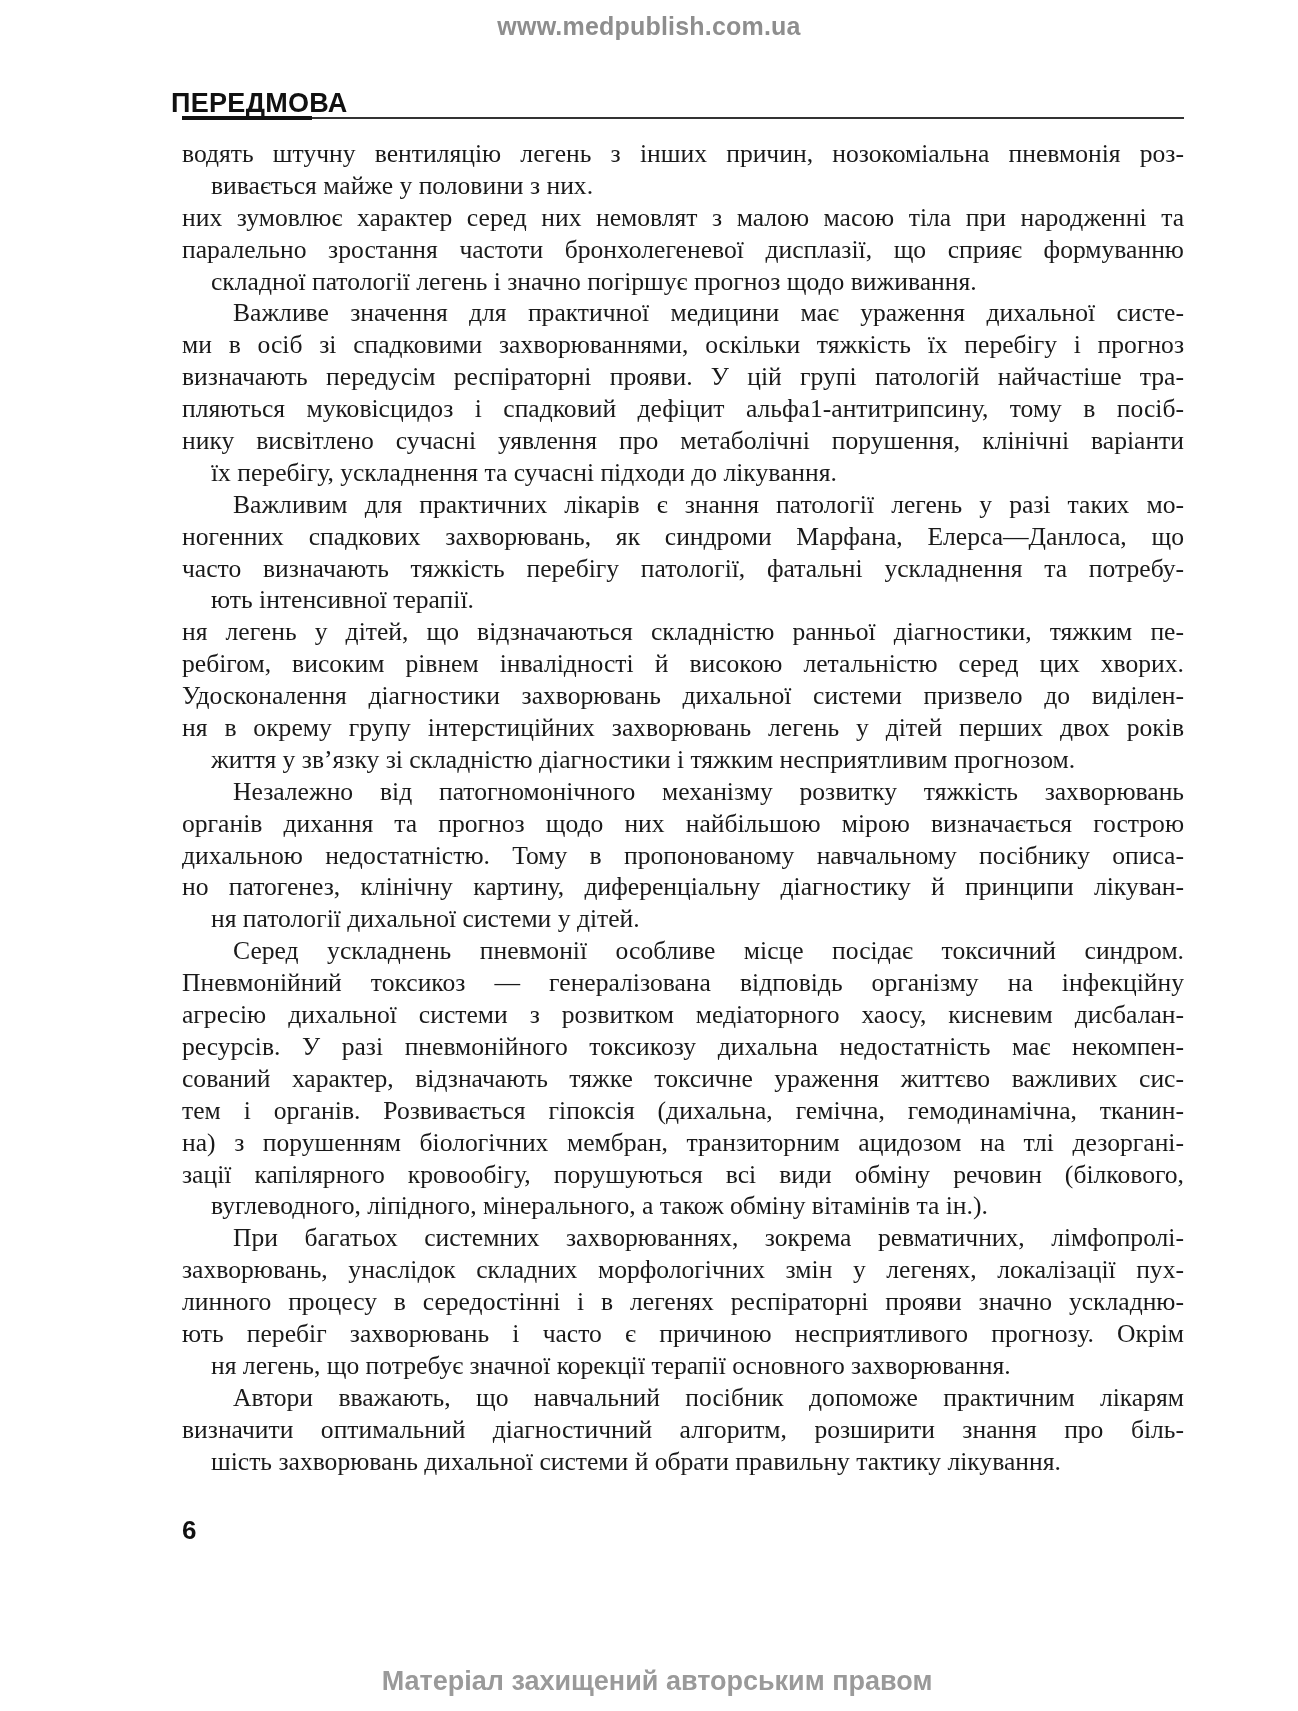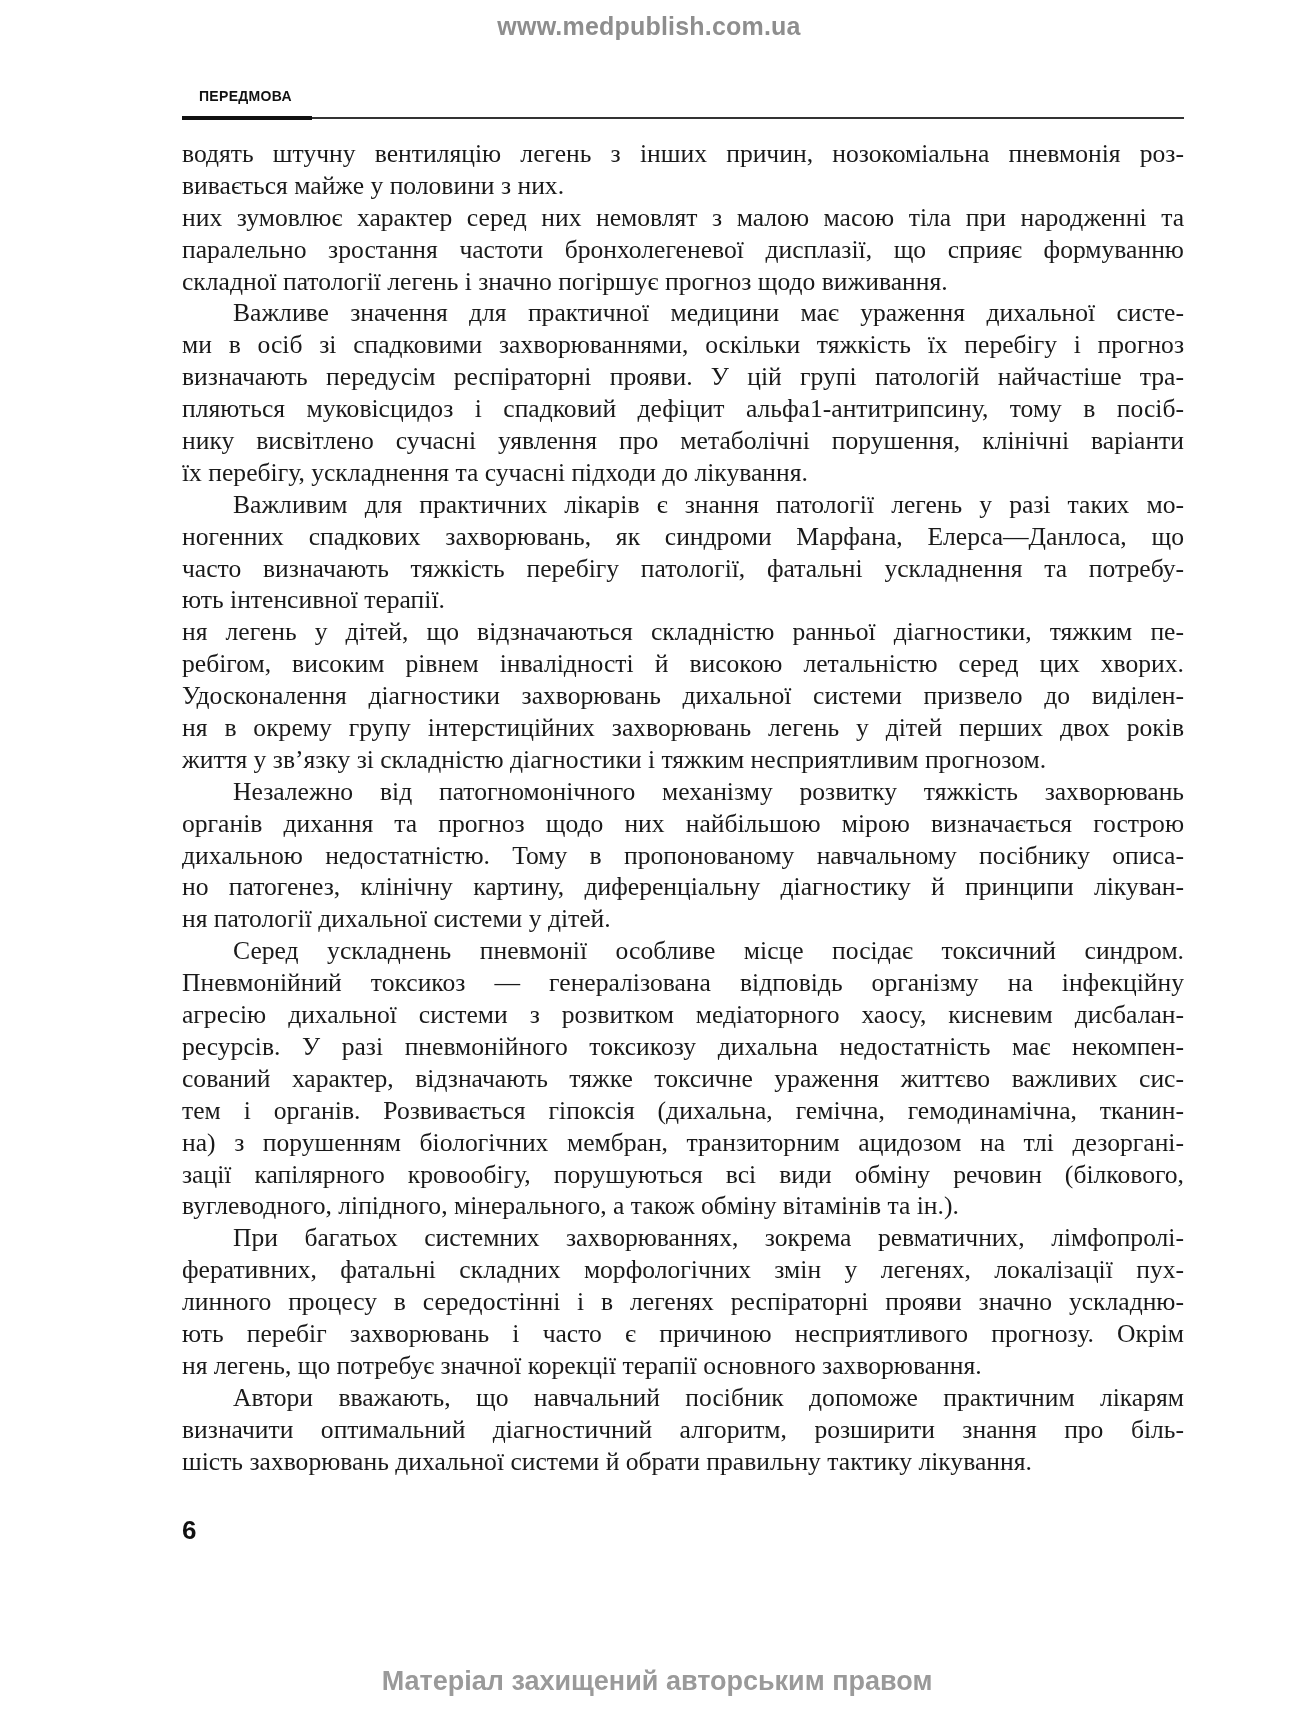--- a/index.html
+++ b/index.html
@@ -21,24 +21,24 @@
       text-align: center;
       font-family: "Liberation Sans", sans-serif;
       font-weight: bold;
       font-size: 25px;
       color: #8e8e8e;
       letter-spacing: 0.2px;
     }
     .running-head {
       position: absolute;
       top: 88px;
-      left: 199px;
+      left: 171px;
       font-family: "Liberation Sans", sans-serif;
       font-weight: bold;
-      font-size: 14px;
+      font-size: 27px;
       color: #111;
       letter-spacing: 0.3px;
     }
     .head-rule {
       position: absolute;
       top: 117px;
       left: 182px;
       width: 1002px;
       height: 2px;
       background: #333;
@@ -63,20 +63,21 @@
     .line {
       display: block;
       height: 31.9px;
       line-height: 31.9px;
       text-align: justify;
       text-align-last: justify;
       white-space: nowrap;
     }
     .line.last {
       text-align-last: left;
+      margin-left: 29px;
     }
     .line.indent {
       padding-left: 51px;
     }
     .page-number {
       position: absolute;
       top: 1515px;
       left: 182px;
       font-family: "Liberation Sans", sans-serif;
       font-weight: bold;
@@ -148,21 +149,21 @@
       <span class="line" style="white-space: normal; overflow: hidden;">агресію дихальної системи з розвитком медіаторного хаосу, кисневим дисбалан-</span>
       <span class="line" style="white-space: normal; overflow: hidden;">ресурсів. У разі пневмонійного токсикозу дихальна недостатність має некомпен-</span>
       <span class="line" style="white-space: normal; overflow: hidden;">сований характер, відзначають тяжке токсичне ураження життєво важливих сис-</span>
       <span class="line" style="white-space: normal; overflow: hidden;">тем і органів. Розвивається гіпоксія (дихальна, гемічна, гемодинамічна, тканин-</span>
       <span class="line" style="white-space: normal; overflow: hidden;">на) з порушенням біологічних мембран, транзиторним ацидозом на тлі дезоргані-</span>
       <span class="line" style="white-space: normal; overflow: hidden;">зації капілярного кровообігу, порушуються всі види обміну речовин (білкового,</span>
       <span class="line last" style="white-space: normal; overflow: hidden;">вуглеводного, ліпідного, мінерального, а також обміну вітамінів та ін.).</span>
     </div>
     <div>
       <span class="line indent" style="white-space: normal; overflow: hidden;">При багатьох системних захворюваннях, зокрема ревматичних, лімфопролі-</span>
-      <span class="line" style="white-space: normal; overflow: hidden;">феративних, фатальні складних морфологічних змін у легенях, локалізації пух-</span>
+      <span class="line" style="white-space: normal; overflow: hidden;">захворювань, унаслідок складних морфологічних змін у легенях, локалізації пух-</span>
       <span class="line" style="white-space: normal; overflow: hidden;">линного процесу в середостінні і в легенях респіраторні прояви значно ускладню-</span>
       <span class="line" style="white-space: normal; overflow: hidden;">ють перебіг захворювань і часто є причиною несприятливого прогнозу. Окрім</span>
       <span class="line last" style="white-space: normal; overflow: hidden;">ня легень, що потребує значної корекції терапії основного захворювання.</span>
     </div>
     <div>
       <span class="line indent" style="white-space: normal; overflow: hidden;">Автори вважають, що навчальний посібник допоможе практичним лікарям</span>
       <span class="line" style="white-space: normal; overflow: hidden;">визначити оптимальний діагностичний алгоритм, розширити знання про біль-</span>
       <span class="line last" style="white-space: normal; overflow: hidden;">шість захворювань дихальної системи й обрати правильну тактику лікування.</span>
     </div>
   </div>

